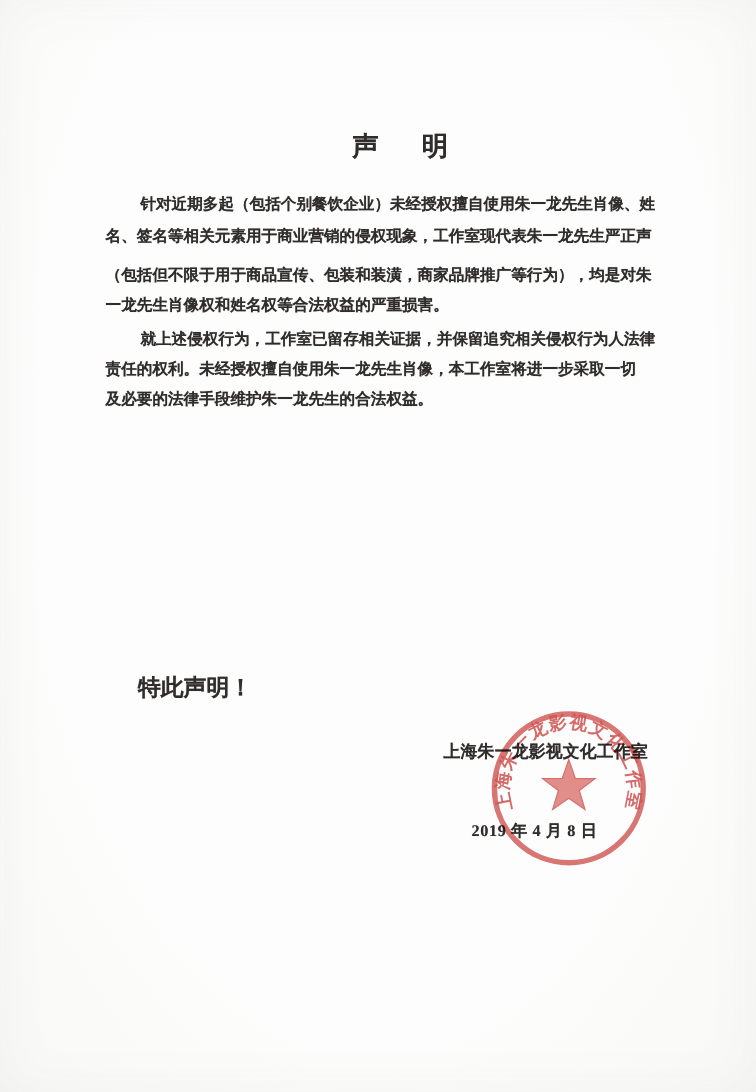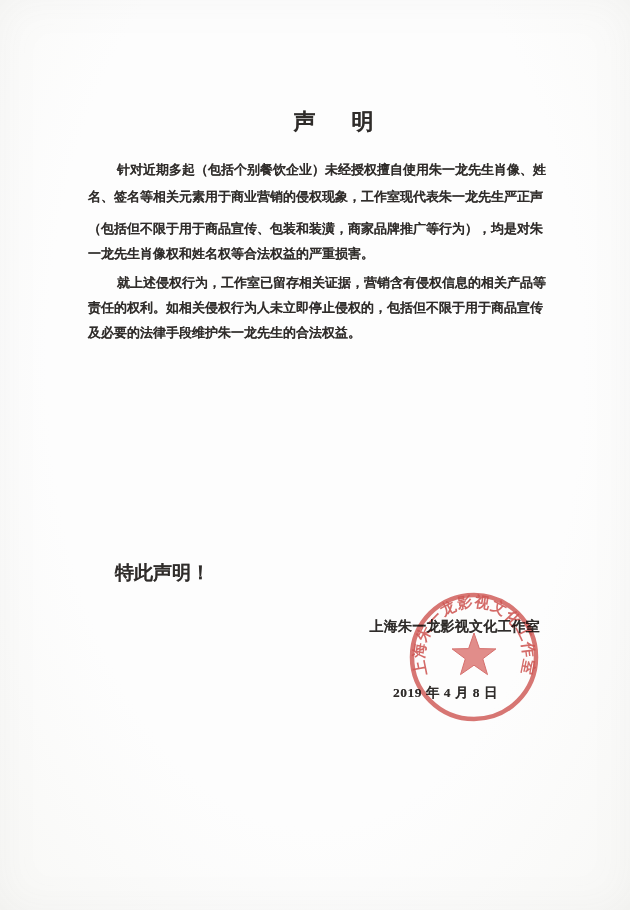--- a/index.html
+++ b/index.html
@@ -122,22 +122,22 @@
   <div class="body-block">
       <div class="para para-1">
         <div class="line indent">针对近期多起（包括个别餐饮企业）未经授权擅自使用朱一龙先生肖像、姓</div>
         <div class="line">名、签名等相关元素用于商业营销的侵权现象，工作室现代表朱一龙先生严正声</div>
       </div>
       <div class="para para-2">
         <div class="line">（包括但不限于用于商品宣传、包装和装潢，商家品牌推广等行为），均是对朱</div>
         <div class="line">一龙先生肖像权和姓名权等合法权益的严重损害。</div>
       </div>
       <div class="para para-4">
-        <div class="line indent">就上述侵权行为，工作室已留存相关证据，营销含有侵权信息的相关产品等</div>
-        <div class="line">责任的权利。如相关侵权行为人未立即停止侵权的，包括但不限于用于商品宣传</div>
+        <div class="line indent">就上述侵权行为，工作室已留存相关证据，并保留追究相关侵权行为人法律</div>
+        <div class="line">责任的权利。未经授权擅自使用朱一龙先生肖像，本工作室将进一步采取一切</div>
         <div class="line">及必要的法律手段维护朱一龙先生的合法权益。</div>
       </div>
     </div>
 
   <div class="closing">特此声明！</div>
 
   <div class="signature">上海朱一龙影视文化工作室</div>
 
   <div class="sign-date">2019 年 4 月 8 日</div>
 

